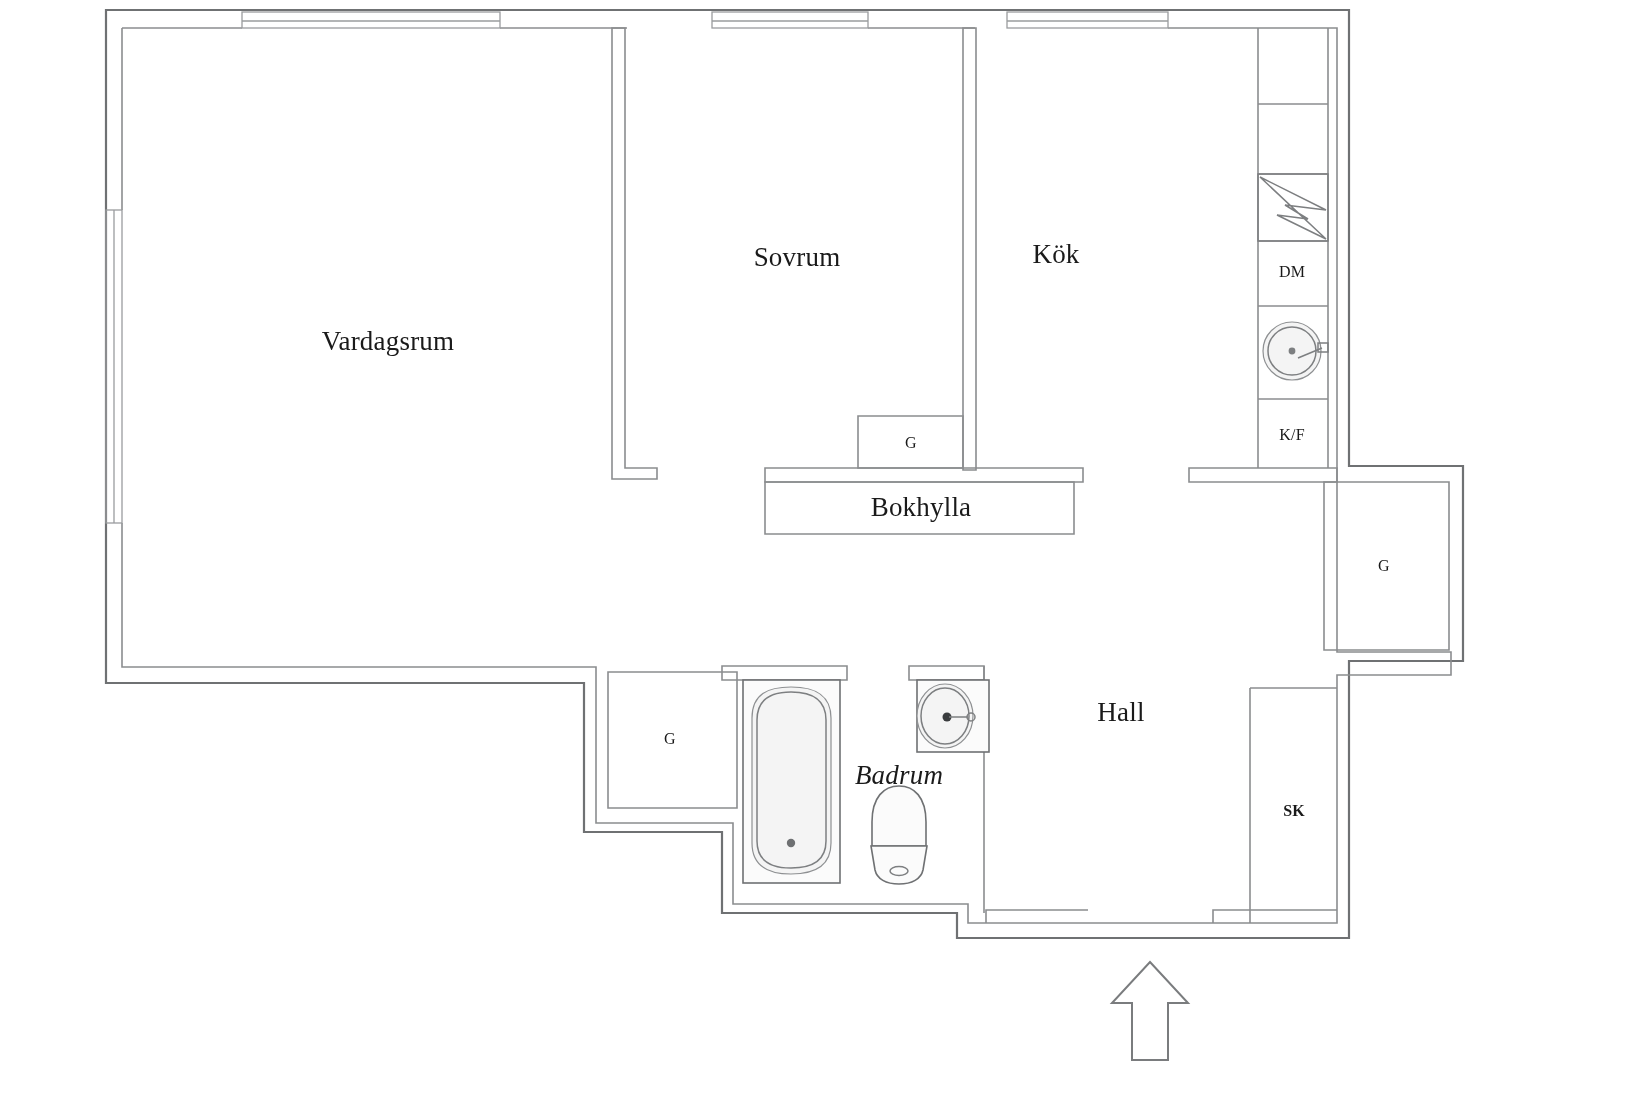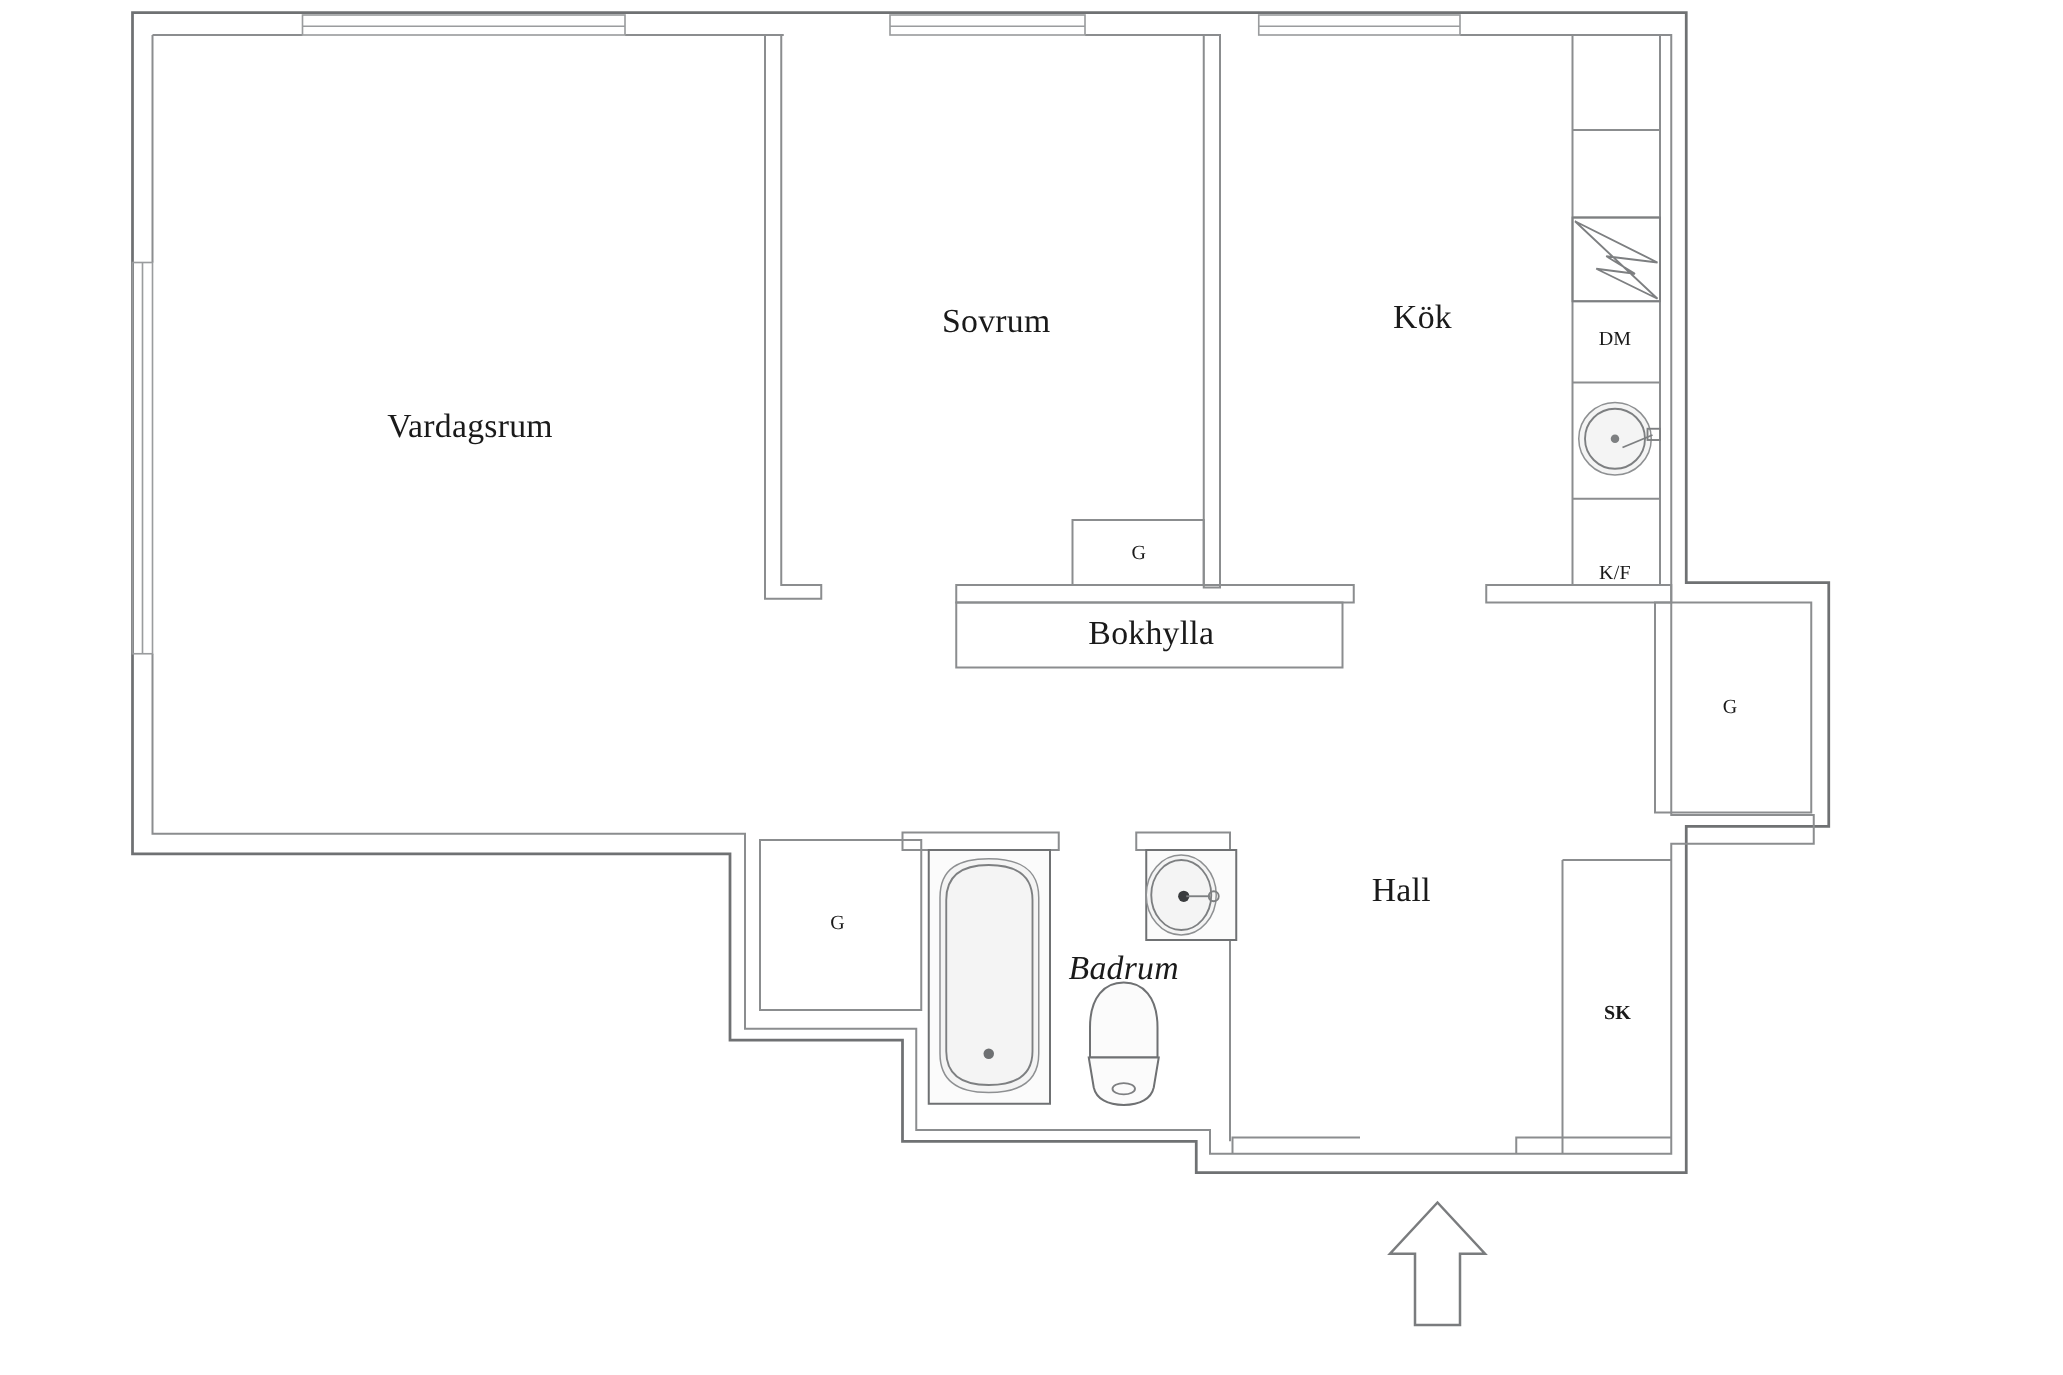--- a/index.html
+++ b/index.html
@@ -370,37 +370,37 @@
         L 1168 1003
         L 1168 1060
         L 1132 1060
         L 1132 1003
         L 1112 1003
         Z"></path>
     </g>
 
   </svg>
 
-  <div class="room-label" style="left:376px; top:341px;">Vardagsrum</div>
+  <div class="room-label" style="left:388px; top:341px;">Vardagsrum</div>
 
   <div class="room-label" style="left:797px; top:257px;">Sovrum</div>
 
-  <div class="room-label" style="left:1138px; top:254px;">Kök</div>
+  <div class="room-label" style="left:1056px; top:254px;">Kök</div>
 
   <div class="room-label" style="left:1121px; top:712px;">Hall</div>
 
   <div class="room-label" style="left:899px; top:775px;font-style:italic;">Badrum</div>
 
   <div class="room-label small" style="left:911px; top:443px;">G</div>
 
   <div class="room-label" style="left:921px; top:507px;">Bokhylla</div>
 
   <div class="room-label small" style="left:1384px; top:566px;">G</div>
 
   <div class="room-label small" style="left:670px; top:739px;">G</div>
 
   <div class="room-label small" style="left:1294px; top:811px;font-weight:bold;">SK</div>
 
   <div class="room-label small" style="left:1292px; top:272px;">DM</div>
 
-  <div class="room-label small" style="left:1292px; top:435px;margin-top:24px;">K/F</div>
+  <div class="room-label small" style="left:1292px; top:435px;">K/F</div>
 
 </div>
 
 </body></html>

